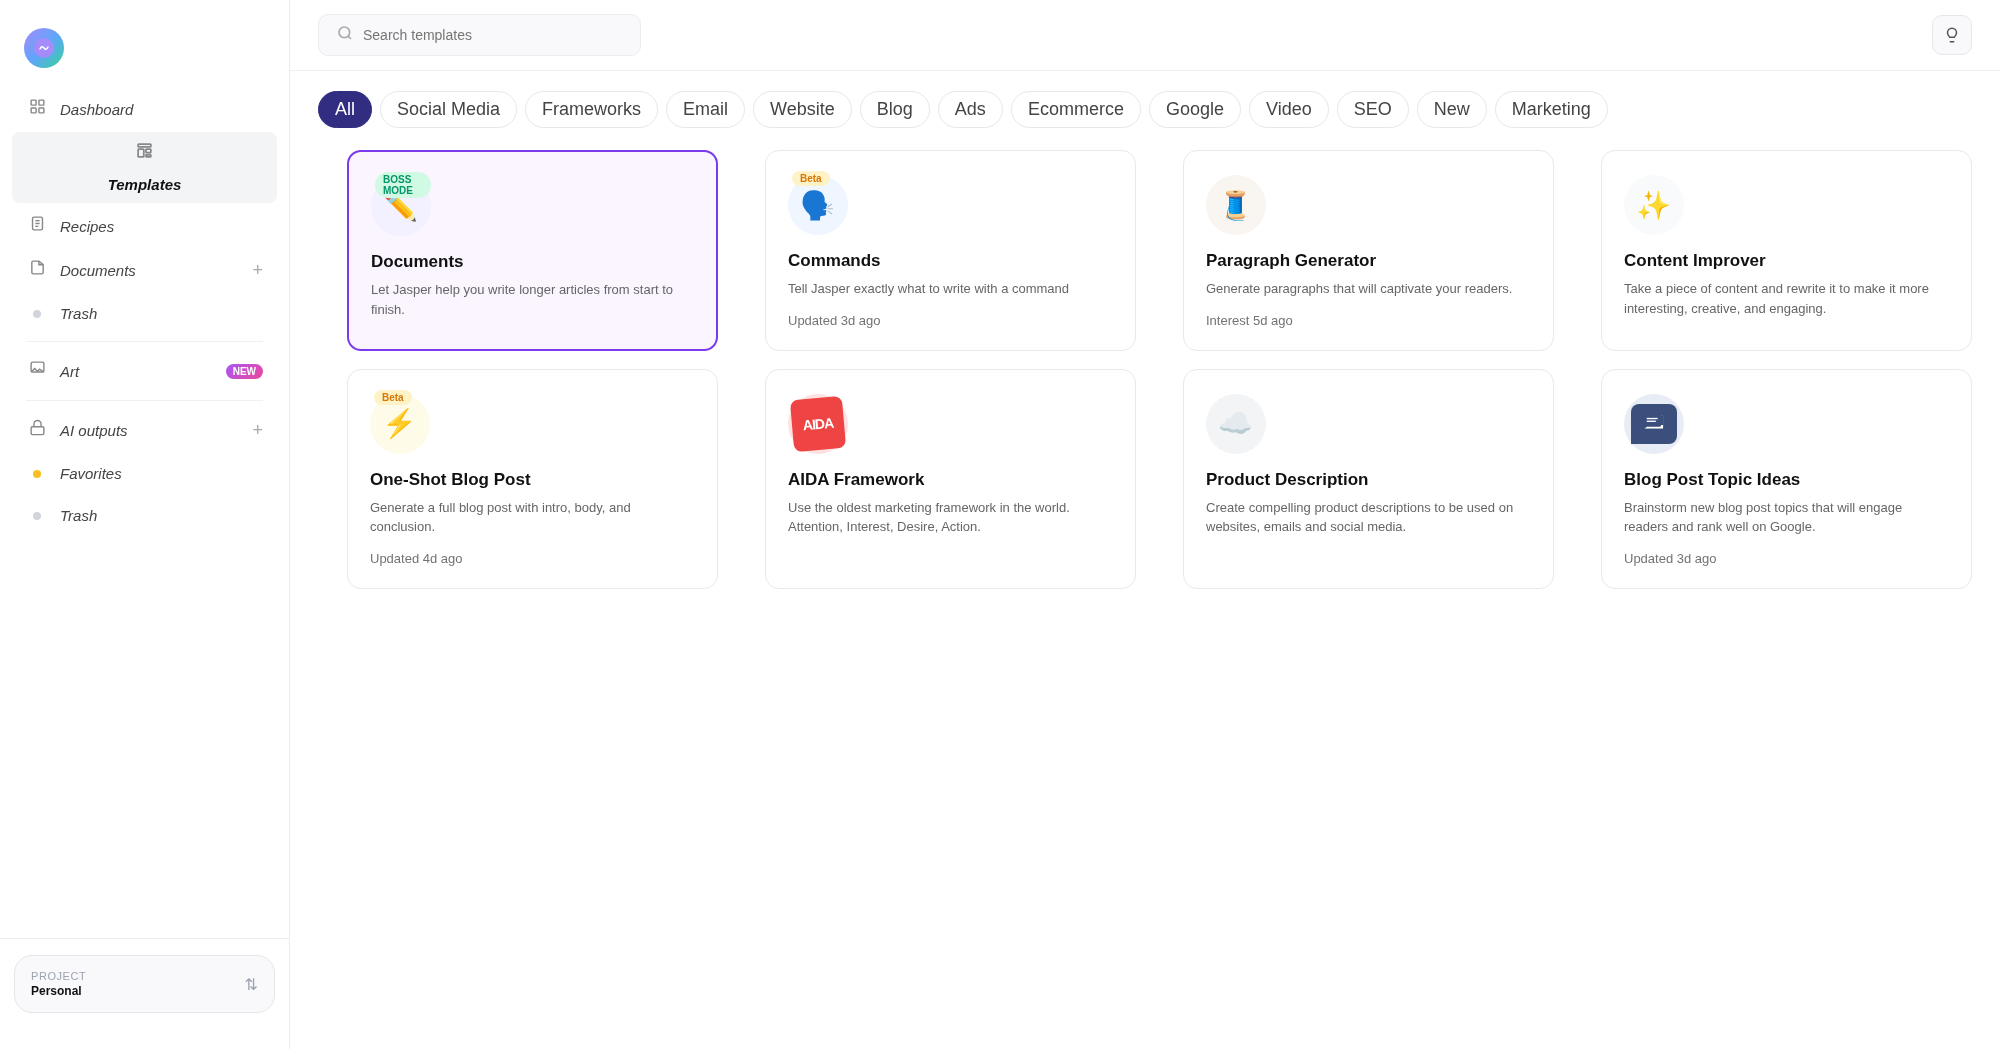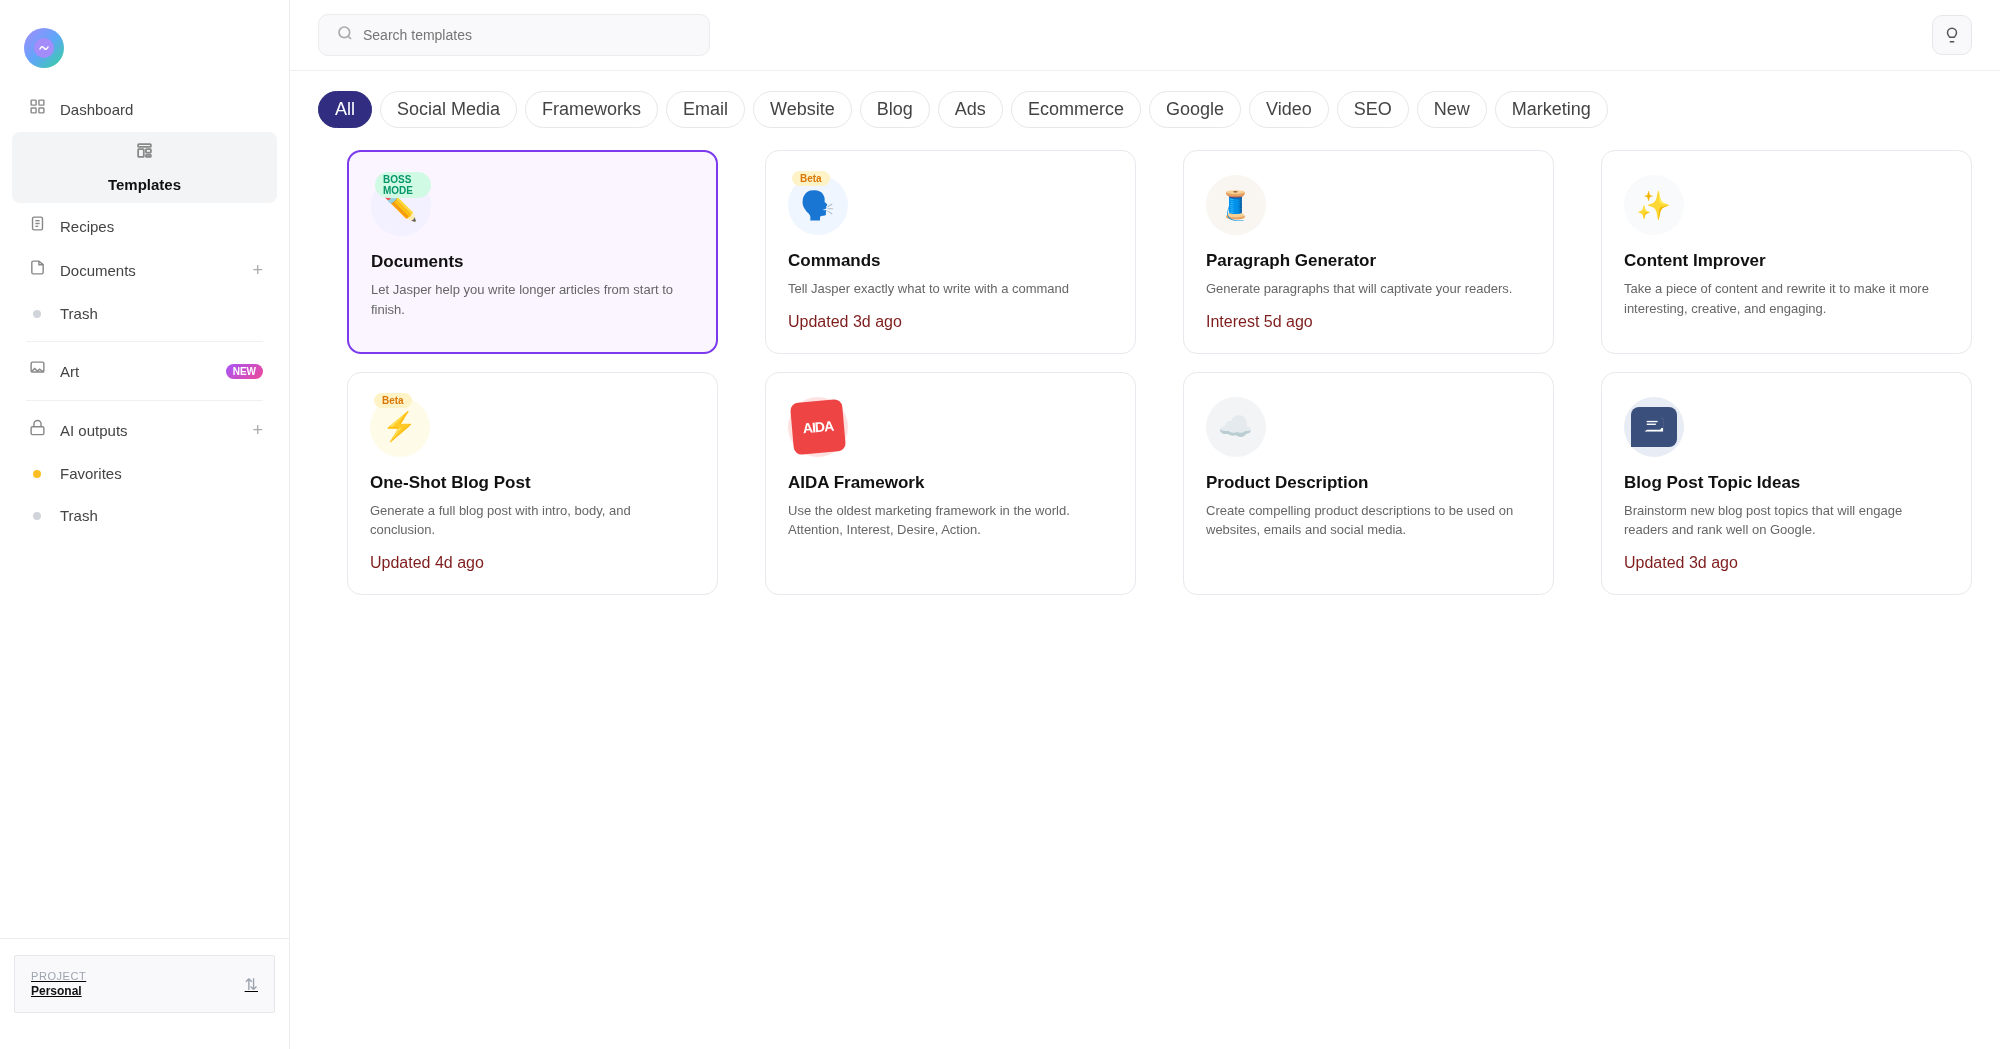--- a/index.html
+++ b/index.html
@@ -37,21 +37,21 @@
       padding: 10px 14px;
       border-radius: 8px;
       cursor: pointer;
       font-size: 15px;
       color: #444;
       gap: 12px;
       margin-bottom: 2px;
     }
     .nav-item.active { background: #f3f4f6; font-weight: 700; color: #111; flex-direction: column; }
     .nav-item .nav-icon { font-size: 17px; color: #888; width: 22px; text-align: center; }
-    .nav-item .nav-label { flex: 1; }
+    .nav-item .nav-label { flex: 1; font-style: italic; }
     .nav-item .nav-badge {
       background: linear-gradient(135deg, #a855f7, #ec4899);
       color: white;
       font-size: 10px;
       font-weight: 700;
       padding: 2px 7px;
       border-radius: 20px;
     }
     .nav-item .nav-add {
       color: #aaa;
@@ -66,27 +66,26 @@
     .nav-separator { height: 1px; background: #f0f0f0; margin: 8px 14px; }
 
     .sidebar-footer {
       padding: 16px 14px;
       border-top: 1px solid #ececec;
       margin-top: 10px;
     }
     .project-card {
       background: #f9f9fb;
       border: 1px solid #e5e7eb;
-      border-radius: 2px;
+      border-radius: 18px;
       padding: 14px 16px;
       display: flex;
       align-items: center;
       justify-content: space-between;
       cursor: pointer;
-      text-decoration: underline;
     }
     .project-label { font-size: 11px; color: #9ca3af; text-transform: uppercase; letter-spacing: 0.05em; margin-bottom: 2px; }
     .project-name { font-size: 12px; font-weight: 700; color: #111; }
     .project-chevron { color: #9ca3af; font-size: 16px; }
 
     
     .main {
       flex: 1;
       display: flex;
       flex-direction: column;
@@ -103,21 +102,21 @@
       border-bottom: 1px solid #f0f0f0;
     }
     .search-box {
       display: flex;
       align-items: center;
       gap: 10px;
       background: #f9f9fb;
       border: 1px solid #ececec;
       border-radius: 10px;
       padding: 10px 18px;
-      width: 392px;
+      width: 323px;
     }
     .search-box input {
       border: none;
       background: transparent;
       outline: none;
       font-size: 14px;
       color: #888;
       width: 100%;
     }
     .search-icon-svg { color: #aaa; }
@@ -221,22 +220,22 @@
       font-weight: 700;
       color: #111;
       margin-bottom: 8px;
     }
     .card-desc {
       font-size: 13px;
       color: #666;
       line-height: 1.5;
     }
     .card-updated {
-      font-size: 16px;
-      color: #7f1d1d;
+      font-size: 13px;
+      color: #737373;
       margin-top: 14px;
     }
 
     
     .aida-icon {
       background: #ef4444;
       color: white;
       font-size: 14px;
       font-weight: 900;
       width: 52px; height: 52px;

